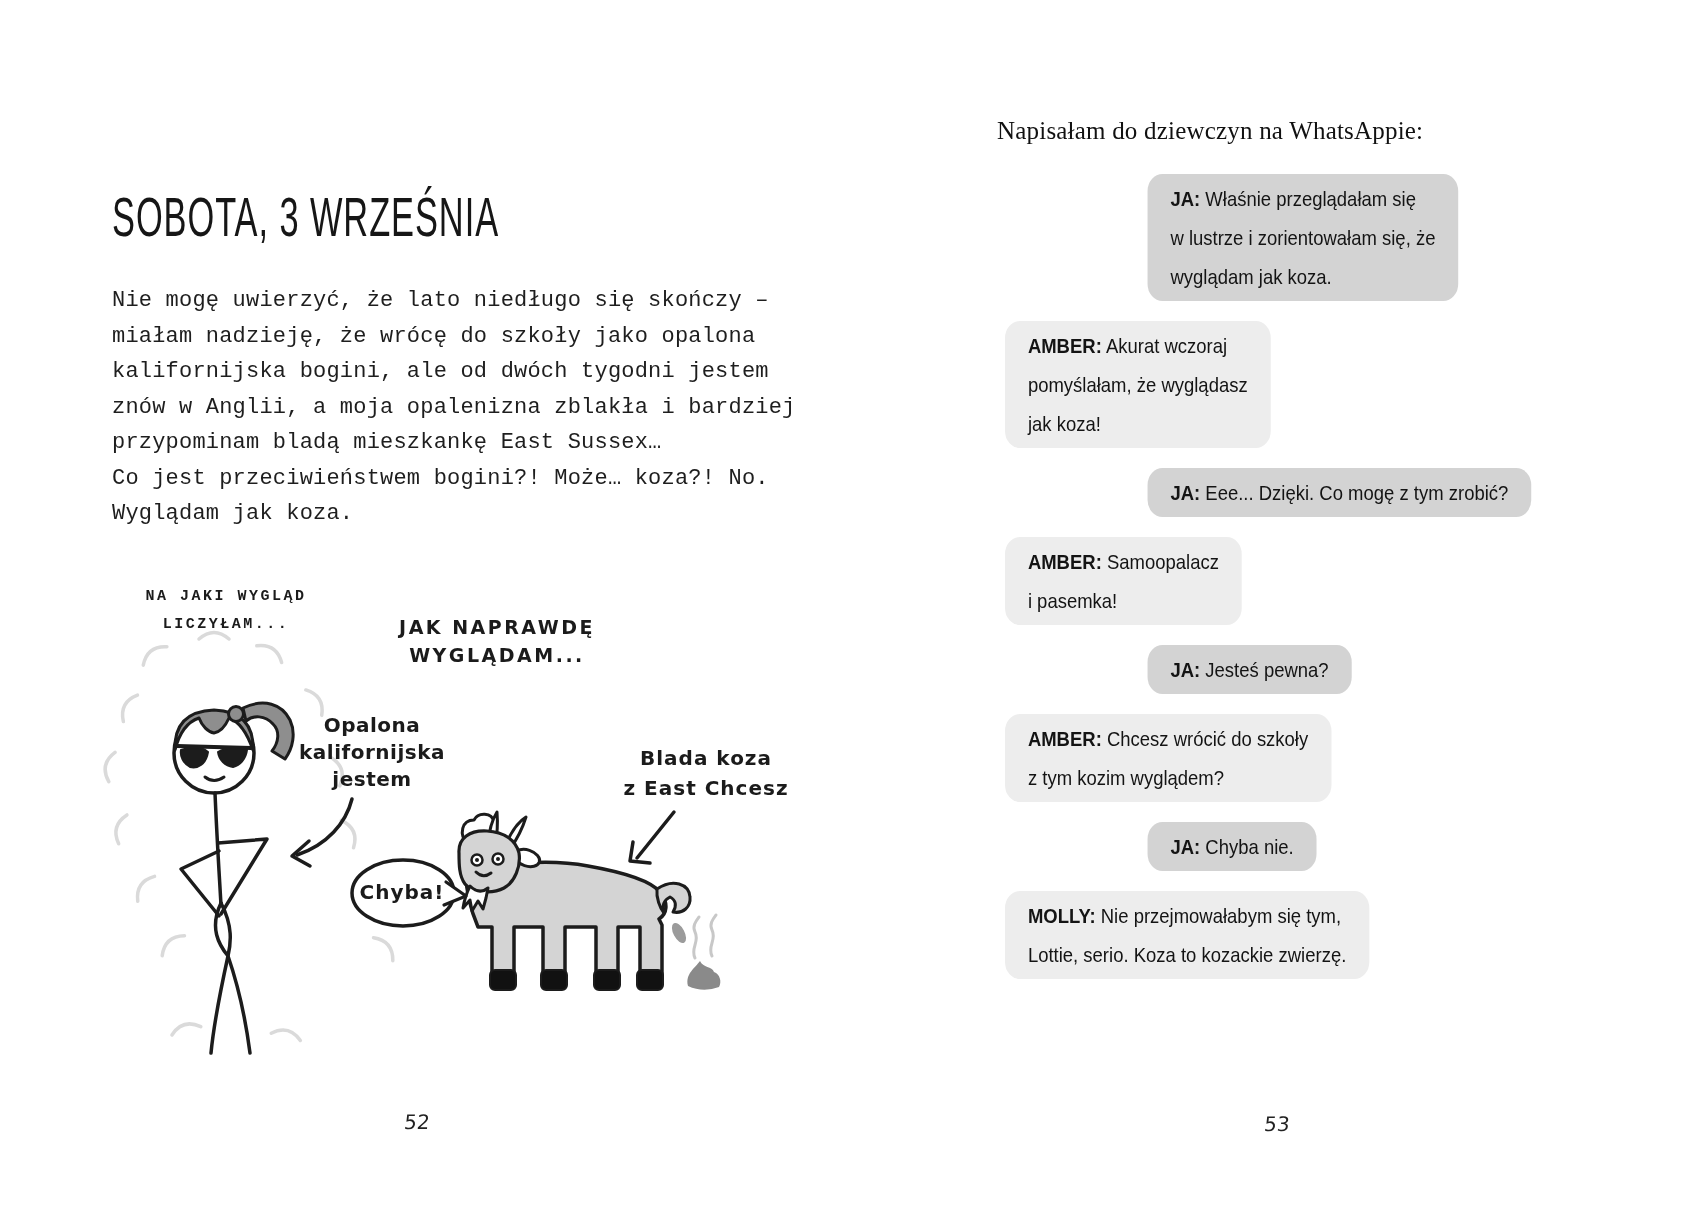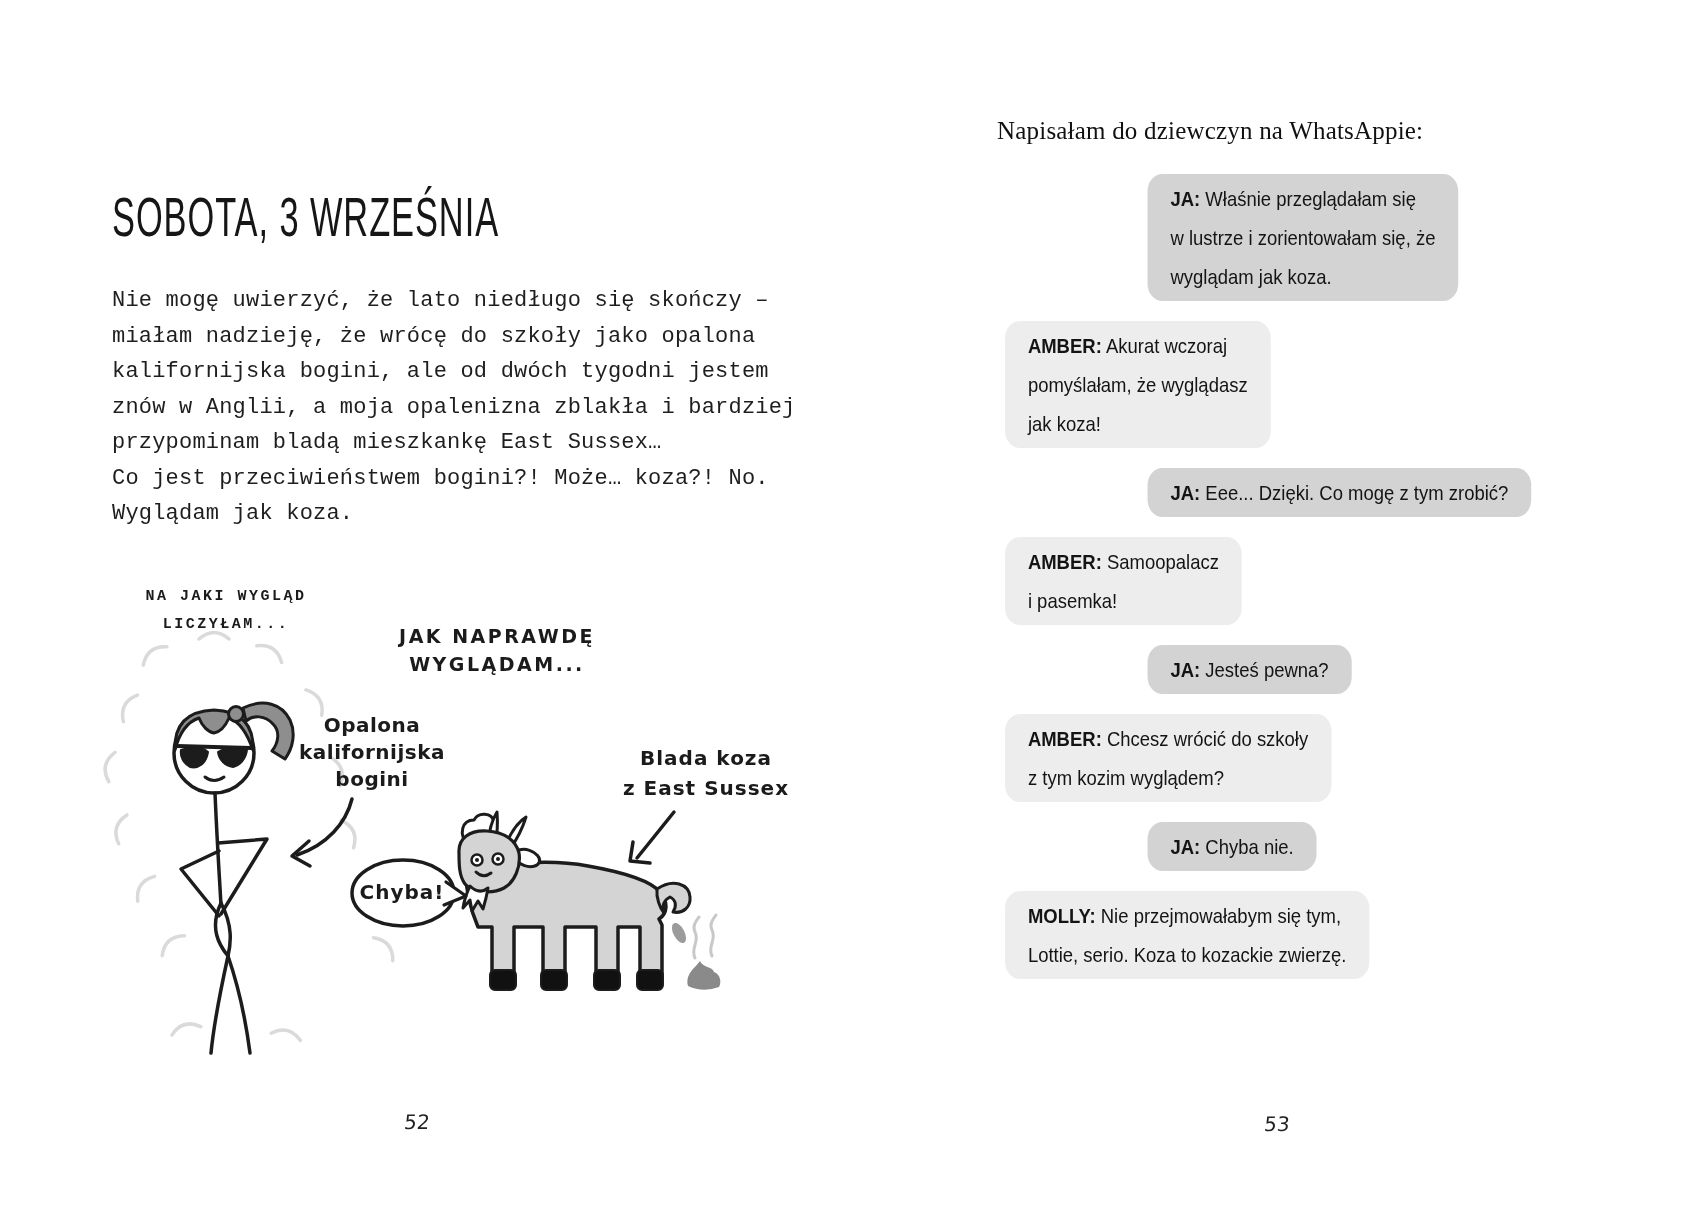--- a/index.html
+++ b/index.html
@@ -21,21 +21,21 @@
     transform:scale(0.93,1.5);transform-origin:0 0;white-space:nowrap;color:#161616;
     font-family:"Liberation Sans",sans-serif;
   }
   #diary-paragraph{
     left:112px;top:283px;font-family:Liberation Mono, monospace;
     font-size:22px;line-height:35.5px;letter-spacing:0.2px;white-space:pre-line;color:#1e1e1e;
   }
   .hand{font-family:"DejaVu Sans",sans-serif;font-weight:bold;color:#1b1b1b;}
   .center{transform:translateX(-50%);text-align:center;}
   #label-expected{left:226px;top:583px;font-size:15px;line-height:28px;letter-spacing:2.5px;white-space:pre-line;font-family:Liberation Mono, monospace;}
-  #label-reality{left:497px;top:613px;font-size:19px;line-height:28px;letter-spacing:2.5px;white-space:pre-line;margin-top:9px;}
+  #label-reality{left:497px;top:613px;font-size:19px;line-height:28px;letter-spacing:2.5px;white-space:pre-line;}
   #label-goddess{left:372px;top:712px;font-size:20px;line-height:27px;letter-spacing:0.5px;white-space:pre-line;}
   #label-goat{left:706px;top:743px;font-size:20px;line-height:30px;letter-spacing:1px;white-space:pre-line;}
   #goat-speech-text{left:402px;top:880px;font-size:20px;letter-spacing:1px;white-space:nowrap;}
   .page-num{font-family:"DejaVu Sans",sans-serif;font-weight:normal;font-size:20px;transform:translateX(-50%) skewX(-6deg);color:#222;}
   #page-num-left{left:417px;top:1110px;}
   #page-num-right{left:1277px;top:1112px;}
 
   
   #chat-intro{left:980px;top:117px;font-family:"Liberation Serif",serif;font-size:25px;letter-spacing:0.2px;color:#111;margin-left:17px;}
   #chat{left:1005px;top:174px;width:600px;transform:scaleX(0.88);transform-origin:0 0;}
@@ -153,23 +153,23 @@
 przypominam bladą mieszkankę East Sussex…
 Co jest przeciwieństwem bogini?! Może… koza?! No.
 Wyglądam jak koza.</div>
 
 <div class="abs hand center" id="label-expected">NA JAKI WYGLĄD
 LICZYŁAM...</div>
 <div class="abs hand center" id="label-reality">JAK NAPRAWDĘ
 WYGLĄDAM...</div>
 <div class="abs hand center" id="label-goddess">Opalona
 kalifornijska
-bogini</div>
+jestem</div>
 <div class="abs hand center" id="label-goat">Blada koza
-z East Sussex</div>
+z East Chcesz</div>
 <div class="abs hand center" id="goat-speech-text">Chyba!</div>
 
 <div class="abs page-num" id="page-num-left">52</div>
 
 <div class="abs" id="chat-intro">Napisałam do dziewczyn na WhatsAppie:</div>
 
 <div class="abs" id="chat">
   <div class="row me">
     <span class="bubble"><b class="spk">JA:</b><span class="txt"> Właśnie przeglądałam się
 w lustrze i zorientowałam się, że

